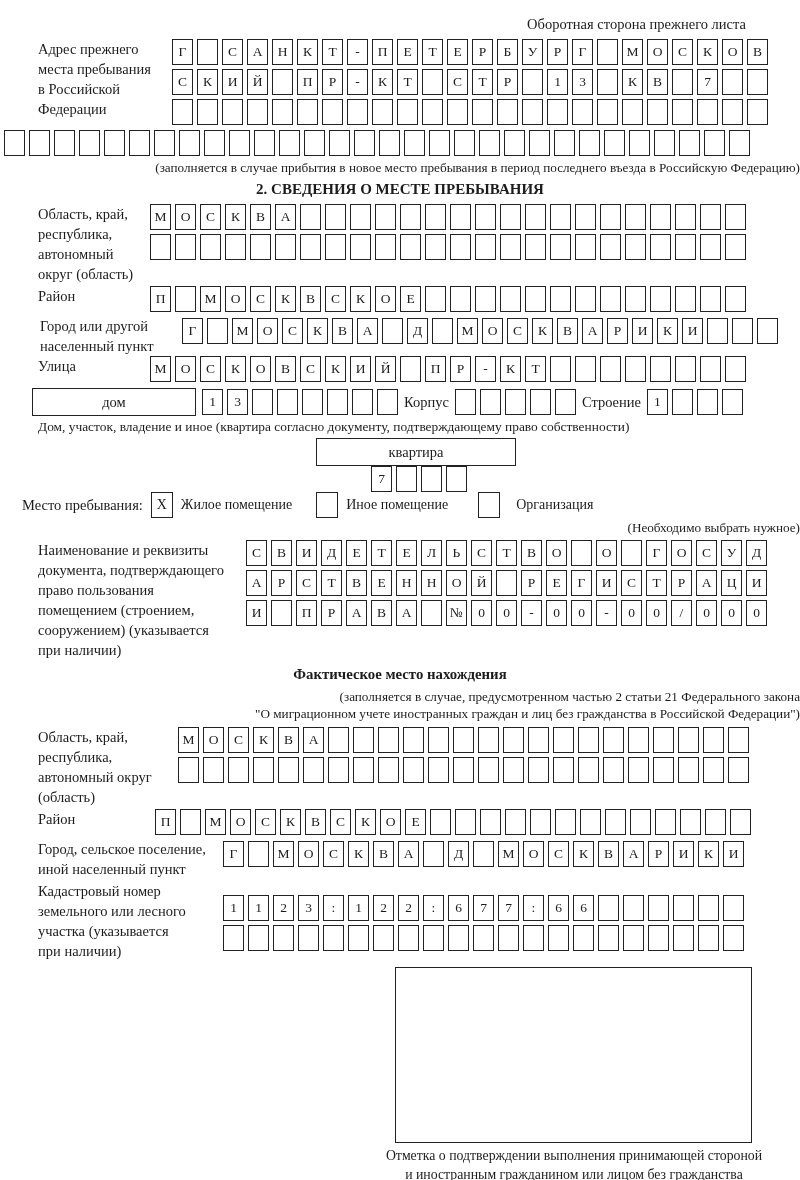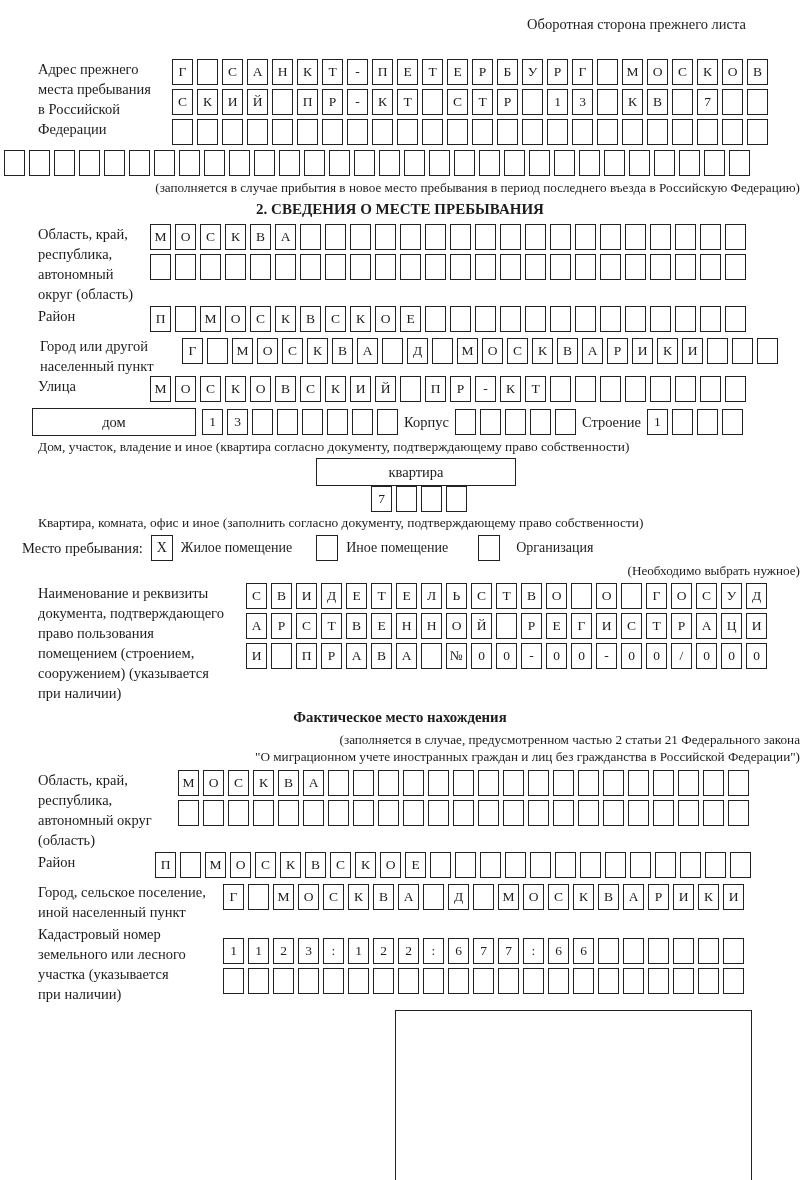--- a/index.html
+++ b/index.html
@@ -48,21 +48,21 @@
   }
   .mt2{margin-top:2px;} .mt6{margin-top:6px;}
 </style>
 </head>
 <body>
 
 <div class="page">
 
   <div class="header-note">Оборотная сторона прежнего листа</div>
 
-  <div class="row mt6" style="margin-top:26px;">
+  <div class="row mt6" style="margin-top:6px;">
     <div class="lbl" style="flex:0 0 128px; margin-left:38px;">Адрес прежнего
 места пребывания
 в Российской
 Федерации</div>
     <div style="margin-left:6px;">
       <div class="cells">
           <span class="cell">Г</span>
           <span class="cell"></span>
           <span class="cell">С</span>
           <span class="cell">А</span>
@@ -367,21 +367,20 @@
 
   <div class="row" style="margin-left:32px; align-items:center;flex-direction:column;">
     <div class="widebox" style="width:200px;">квартира</div>
     <div class="cells" style="margin:0 0 0 6px;">
         <span class="cell">7</span>
         <span class="cell"></span>
         <span class="cell"></span>
         <span class="cell"></span>
       </div>
   </div>
-  <div style="margin:3px 0 4px 38px; font-size:13.4px;">Квартира, комната, офис и иное (заполнить согласно документу, подтверждающему право собственности)</div>
 
   <div class="row" style="margin-left:22px; align-items:center;">
     <span style="font-size:14.5px;">Место пребывания:</span>
     <span class="chkbox" style="margin-left:8px;">X</span>
     <span style="margin-left:8px;">Жилое помещение</span>
     <span class="chkbox" style="margin-left:24px;"></span>
     <span style="margin-left:8px;">Иное помещение</span>
     <span class="chkbox" style="margin-left:30px;"></span>
     <span style="margin-left:16px;">Организация</span>
   </div>

